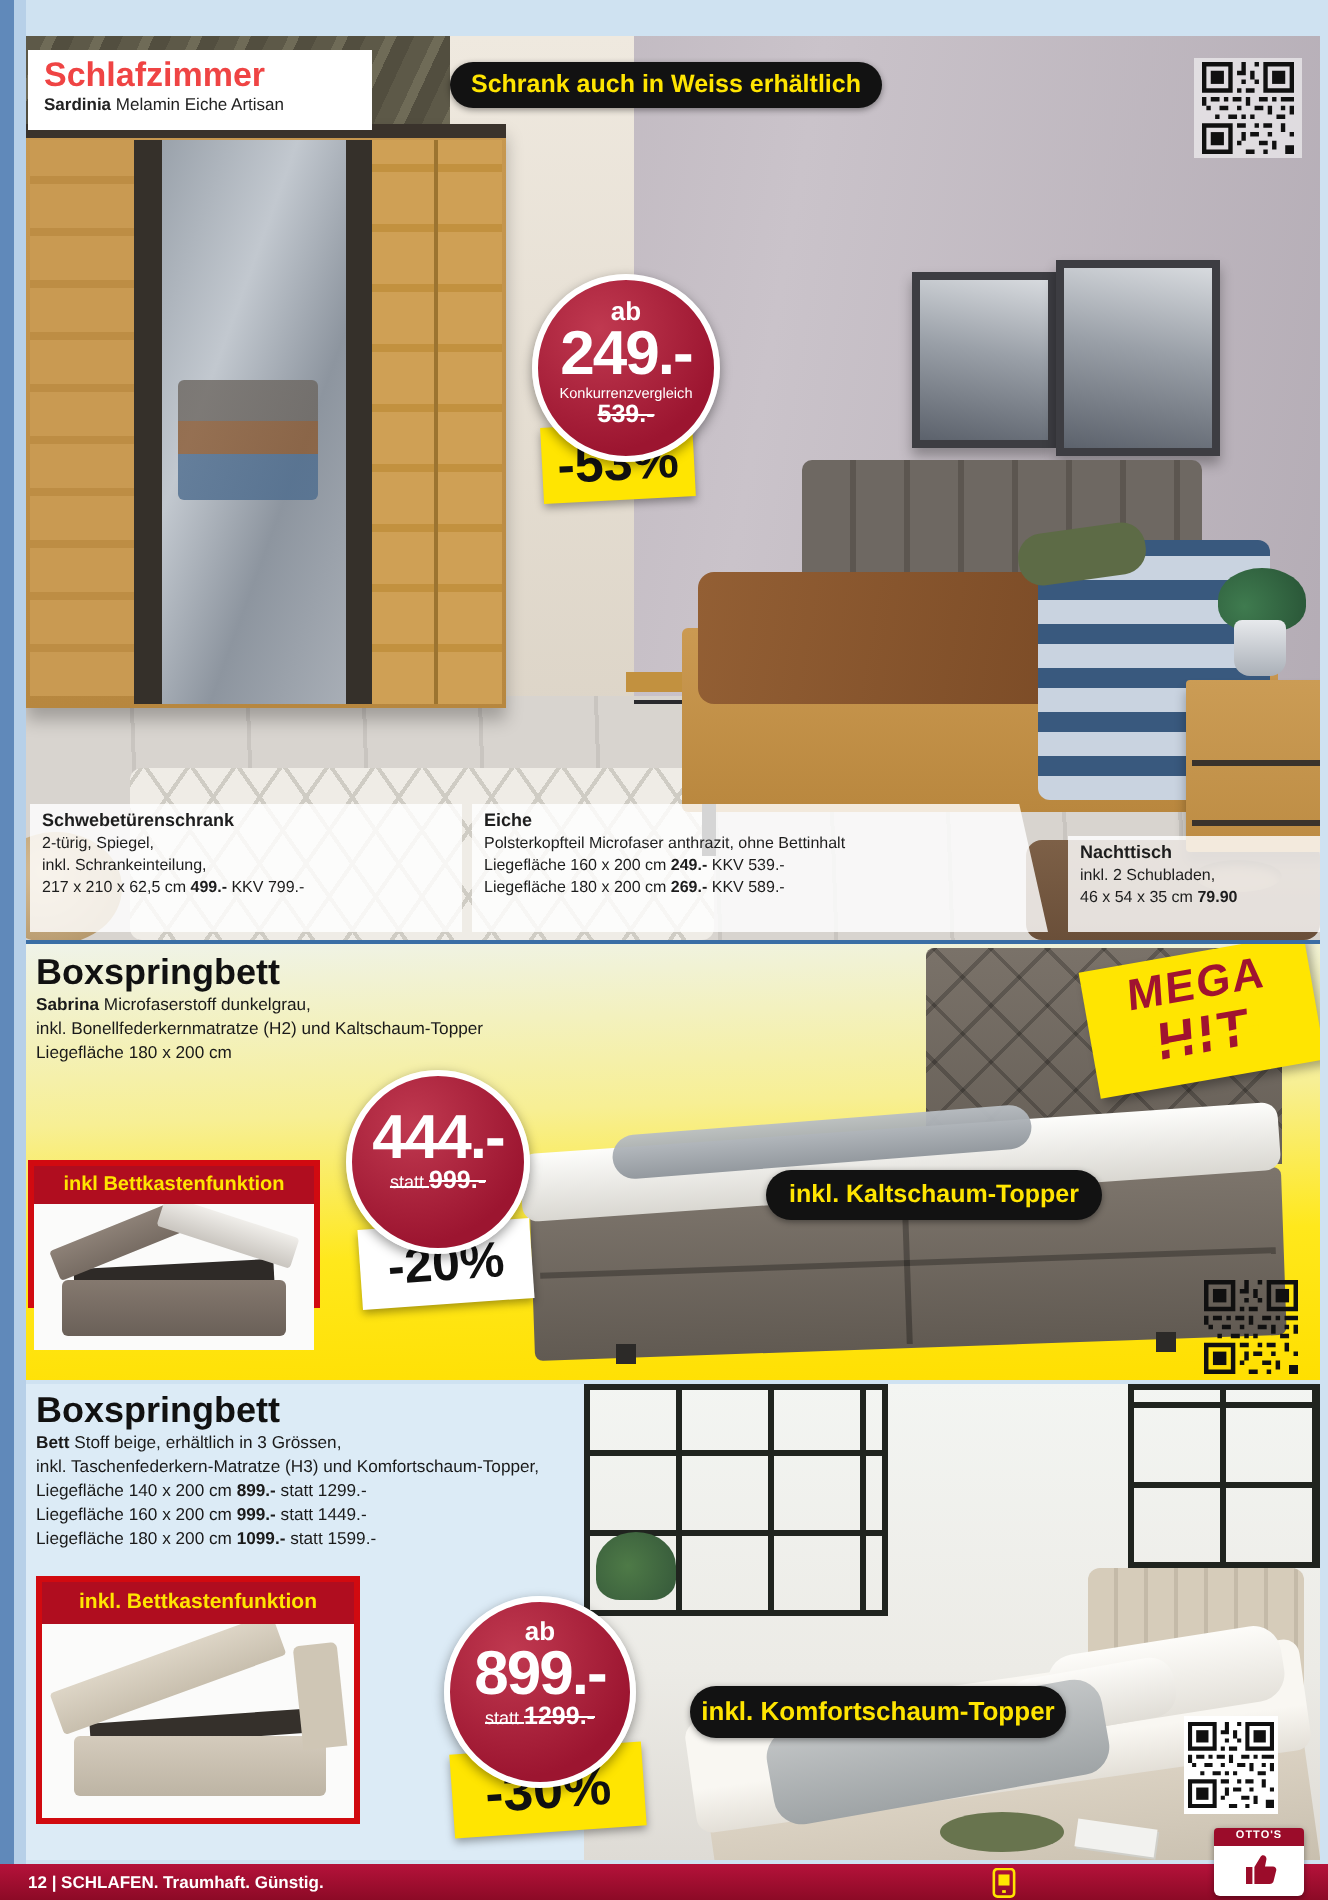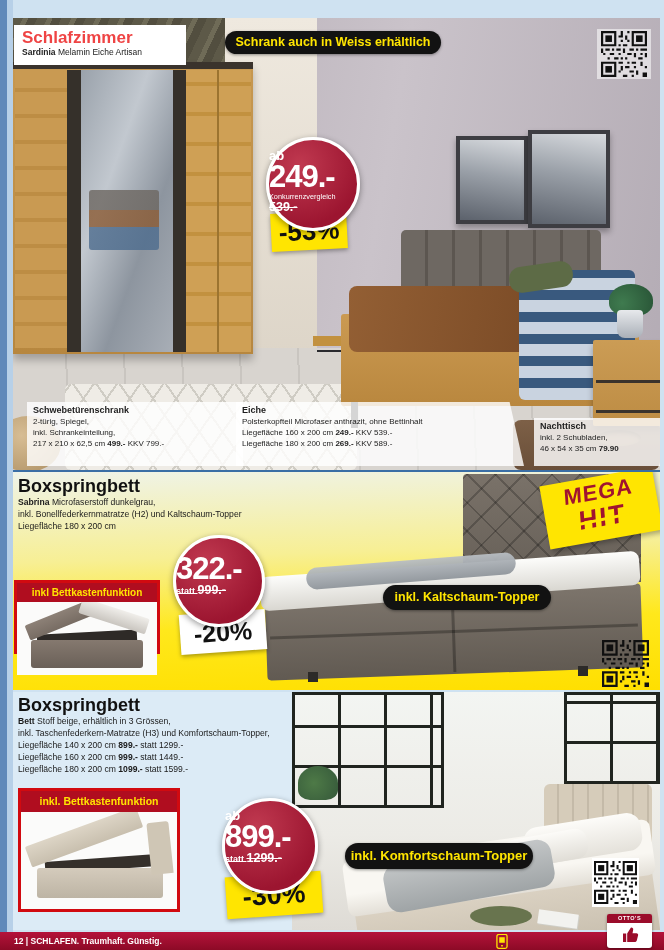--- a/index.html
+++ b/index.html
@@ -71,33 +71,33 @@
         box-shadow:0 1px 3px rgba(0,0,0,.4);}
   .banner1{left:212px;top:13px;width:216px;height:23px;font-size:12.5px;line-height:23px;}
 
   .qr{background:#fff;padding:2px;box-sizing:border-box;}
   .qr svg{width:100%;height:100%;display:block;}
   .qr1{left:584px;top:11px;width:54px;height:50px;background:rgba(255,255,255,.55);}
   .qr2{left:589px;top:168px;width:47px;height:47px;background:transparent;padding:0;}
   .qr3{left:579px;top:166px;width:47px;height:49px;}
 
   .price-circle{border-radius:50%;border:3px solid #fff;box-shadow:0 2px 6px rgba(0,0,0,.4);
-        background:radial-gradient(circle at 35% 28%,#c03950,#9c1530 72%);color:#fff;z-index:5;}
+        background:radial-gradient(circle at 35% 28%,#c03950,#9c1530 72%);color:#fff;text-align:center;z-index:5;}
   .pc-ab{font-size:13px;font-weight:bold;line-height:13px;}
   .pc-price{font-size:31px;font-weight:bold;line-height:30px;letter-spacing:-1px;}
   .pc-note{font-size:7.3px;line-height:9px;}
   .pc-old{font-size:12.5px;font-weight:bold;line-height:13px;text-decoration:line-through;}
-  .pc-statt{font-size:9px;font-weight:bold;text-decoration:none;}
+  .pc-statt{font-size:9px;font-weight:normal;text-decoration:none;}
   .badge249{left:253px;top:119px;width:94px;height:94px;padding-top:9px;box-sizing:border-box;}
   .disc{font-weight:bold;color:#111;text-align:center;z-index:4;}
   .disc53{left:258px;top:194px;width:76px;height:38px;background:#ffe501;font-size:26px;line-height:38px;transform:rotate(-3deg);box-shadow:0 2px 4px rgba(0,0,0,.35);}
 
   .caption{background:rgba(255,255,255,.82);color:#1d1d1d;font-size:8px;line-height:11px;padding:3px 6px;box-sizing:border-box;white-space:nowrap;}
   .caption .cap-title{font-size:9px;font-weight:bold;}
-  .cap1{left:14px;top:384px;width:216px;height:64px;}
+  .cap1{left:2px;top:384px;width:216px;height:64px;}
   .cap2{left:223px;top:384px;width:288px;height:64px;clip-path:polygon(0 0,95% 0,100% 100%,0 100%);}
   .cap3{left:521px;top:400px;width:126px;height:48px;}
   .blue-rule{left:13px;top:470px;width:647px;height:2px;background:#3a6ea5;}
 
   
   .sec2{left:13px;top:472px;width:647px;height:218px;overflow:hidden;
         background:linear-gradient(178deg,#eff3e9 0%,#f7ef94 38%,#ffe81c 68%,#ffdf00 100%);}
   .sec-title{font-size:18px;font-weight:bold;color:#111;line-height:20px;margin:0;}
   .body-line{font-size:8.6px;color:#1a1a1a;line-height:12px;white-space:nowrap;}
   .sab-text{left:5px;top:4px;}
@@ -306,21 +306,21 @@
       <div class="body-line">Liegefläche 180 x 200 cm</div>
     </div>
 
     <div class="abs mega">
       <span class="m1">MEGA</span>
       <span class="m2">HIT</span>
     </div>
 
     <div class="abs disc disc20">-20%</div>
     <div class="abs price-circle badge799">
-      <div class="pc-price">322.-</div>
+      <div class="pc-price">444.-</div>
       <div class="pc-old"><span class="pc-statt">statt </span><span>999.-</span></div>
     </div>
 
     <div class="abs redbox rb1">
       <div class="rb-head">inkl Bettkastenfunktion</div>
       <div class="rb-img">
         <div class="abs sb1-dark"></div>
         <div class="abs sb1-base"></div>
         <div class="abs sb1-lid1"></div>
         <div class="abs sb1-lid2"></div>

